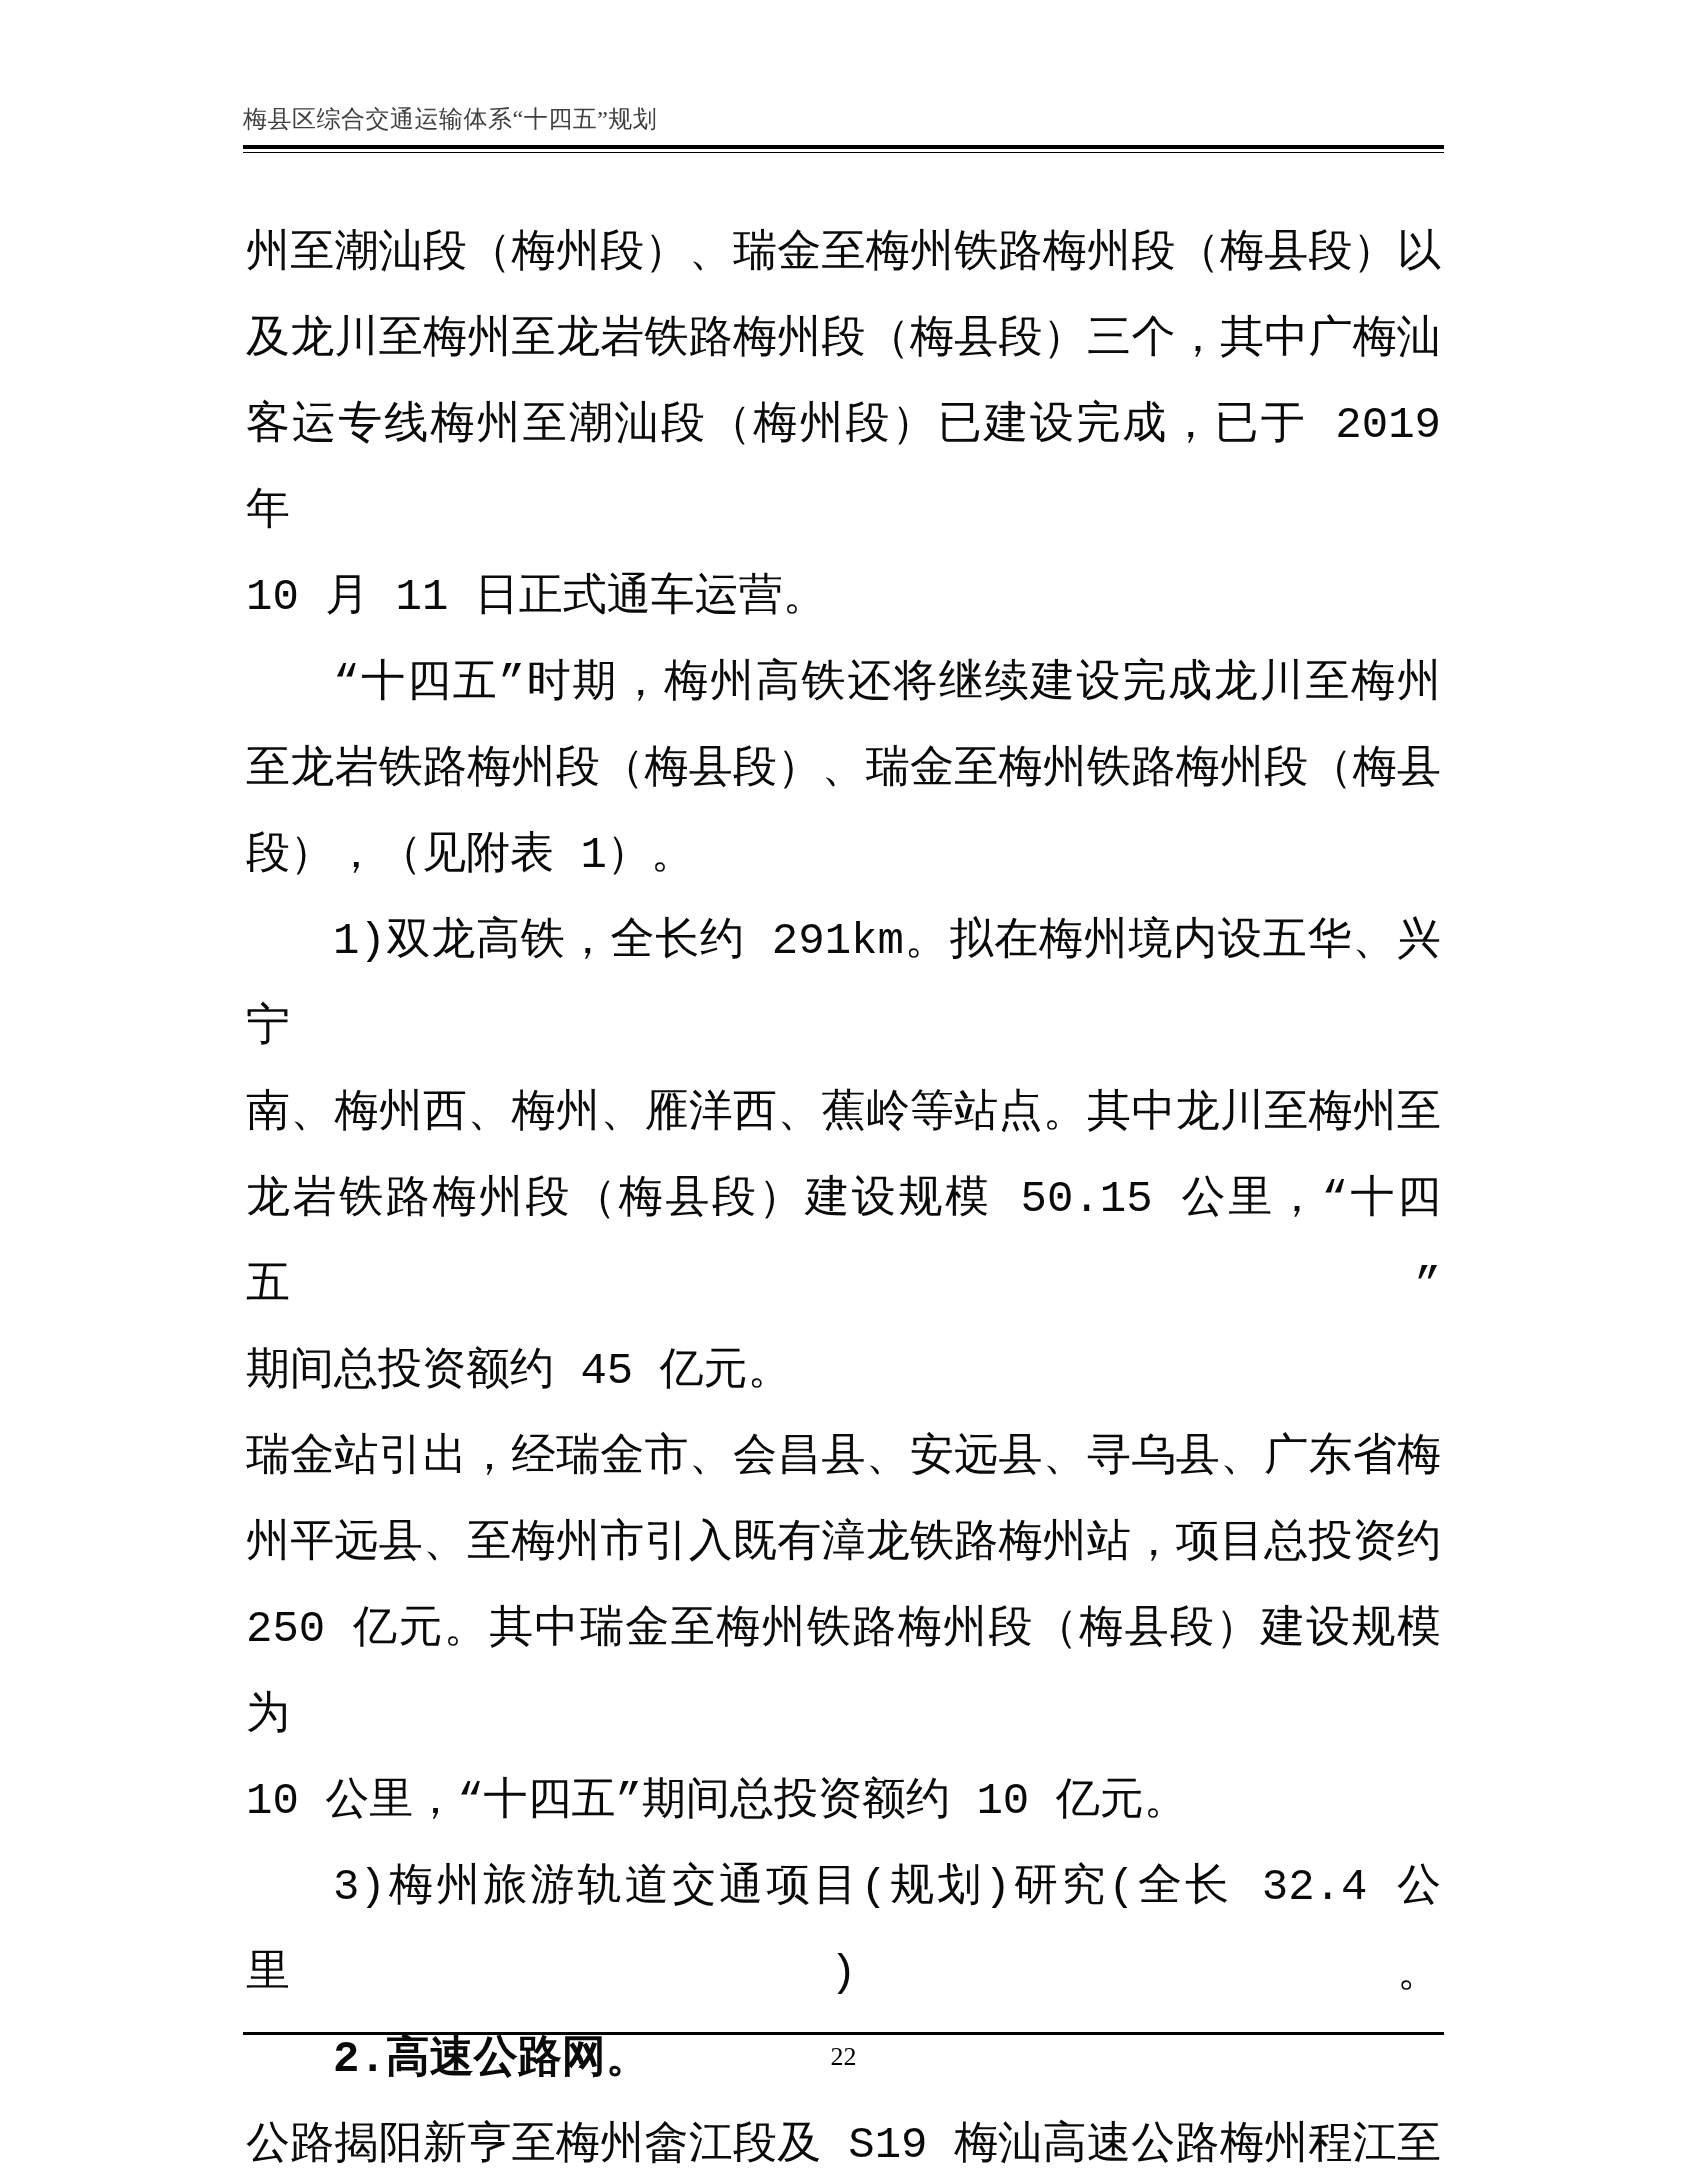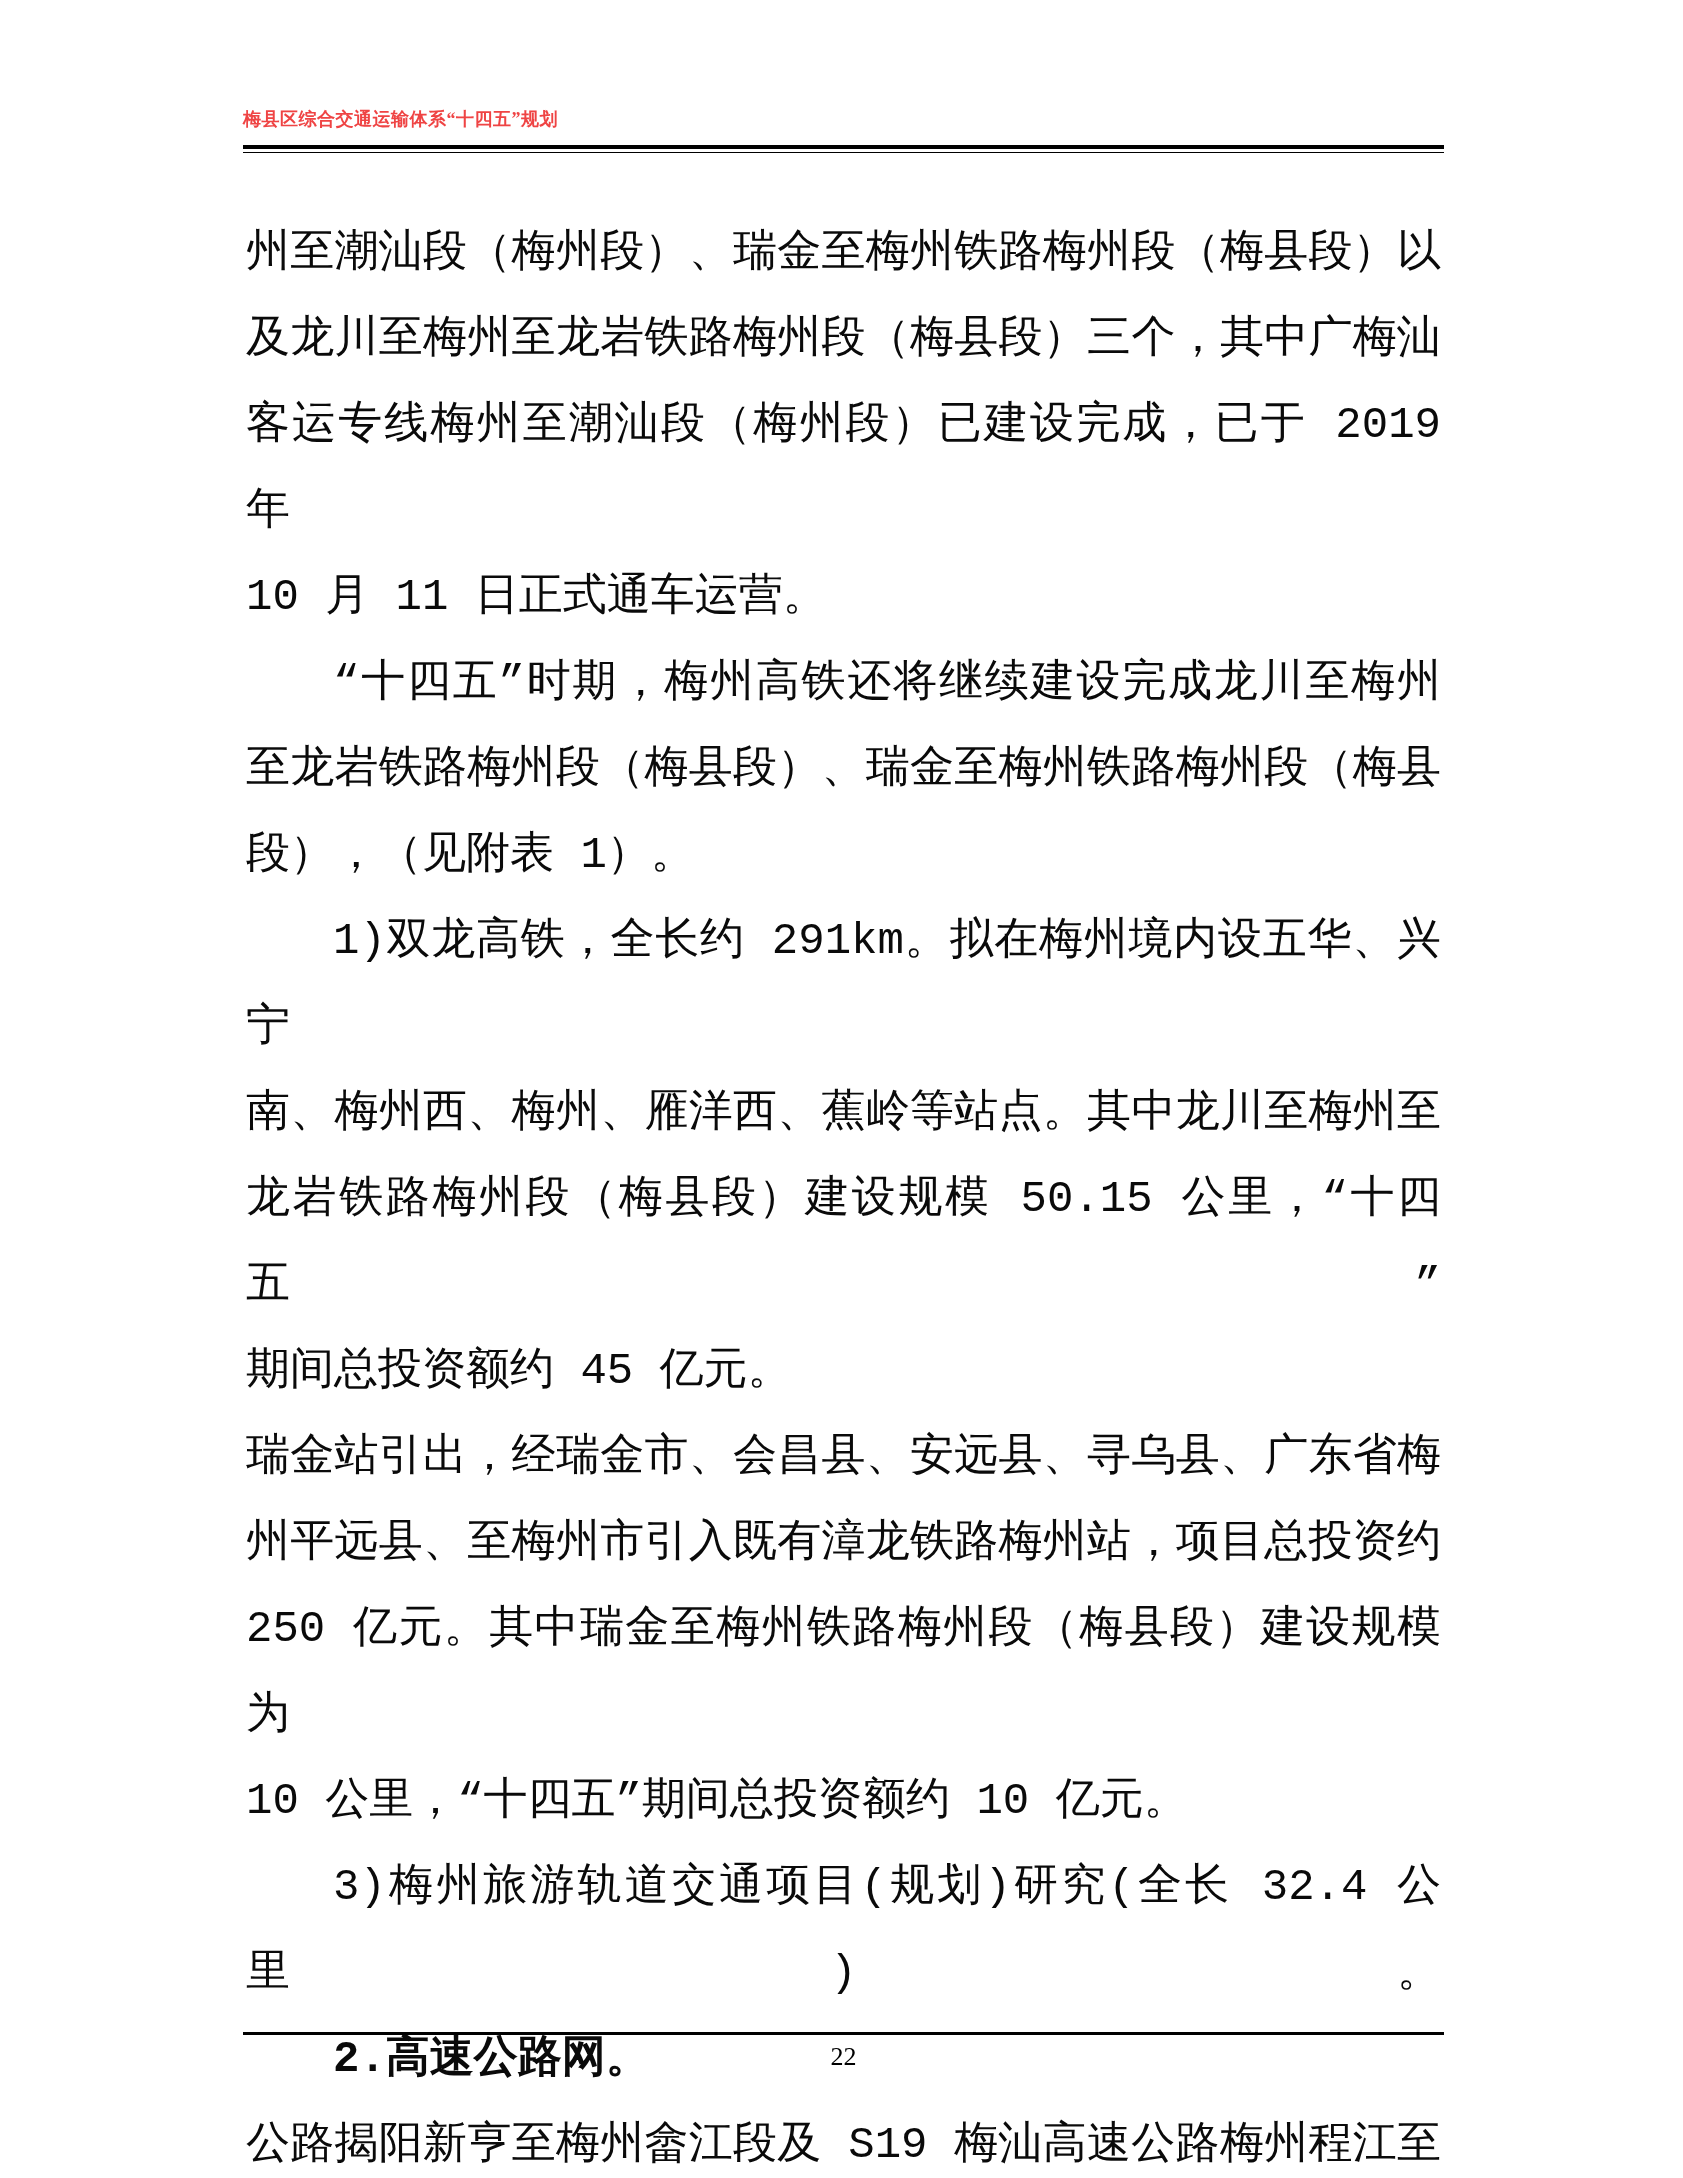--- a/index.html
+++ b/index.html
@@ -17,25 +17,25 @@
     overflow: hidden;
   }
   
   .doc-header {
     position: absolute;
     left: 243px;
     top: 99px;
     width: 1201px;
   }
   .doc-header .title {
-    font-size: 18px;
-    font-weight: bold;
+    font-size: 24px;
+    font-weight: normal;
     letter-spacing: 0.5px;
     line-height: 40px;
-    color: #ef4444;
+    color: #404040;
   }
   .doc-header .rule {
     margin-top: 6px;
     height: 3px;
     border-top: 4px solid #000;
     border-bottom: 1px solid #000;
   }
   
   .doc-body {
     position: absolute;

